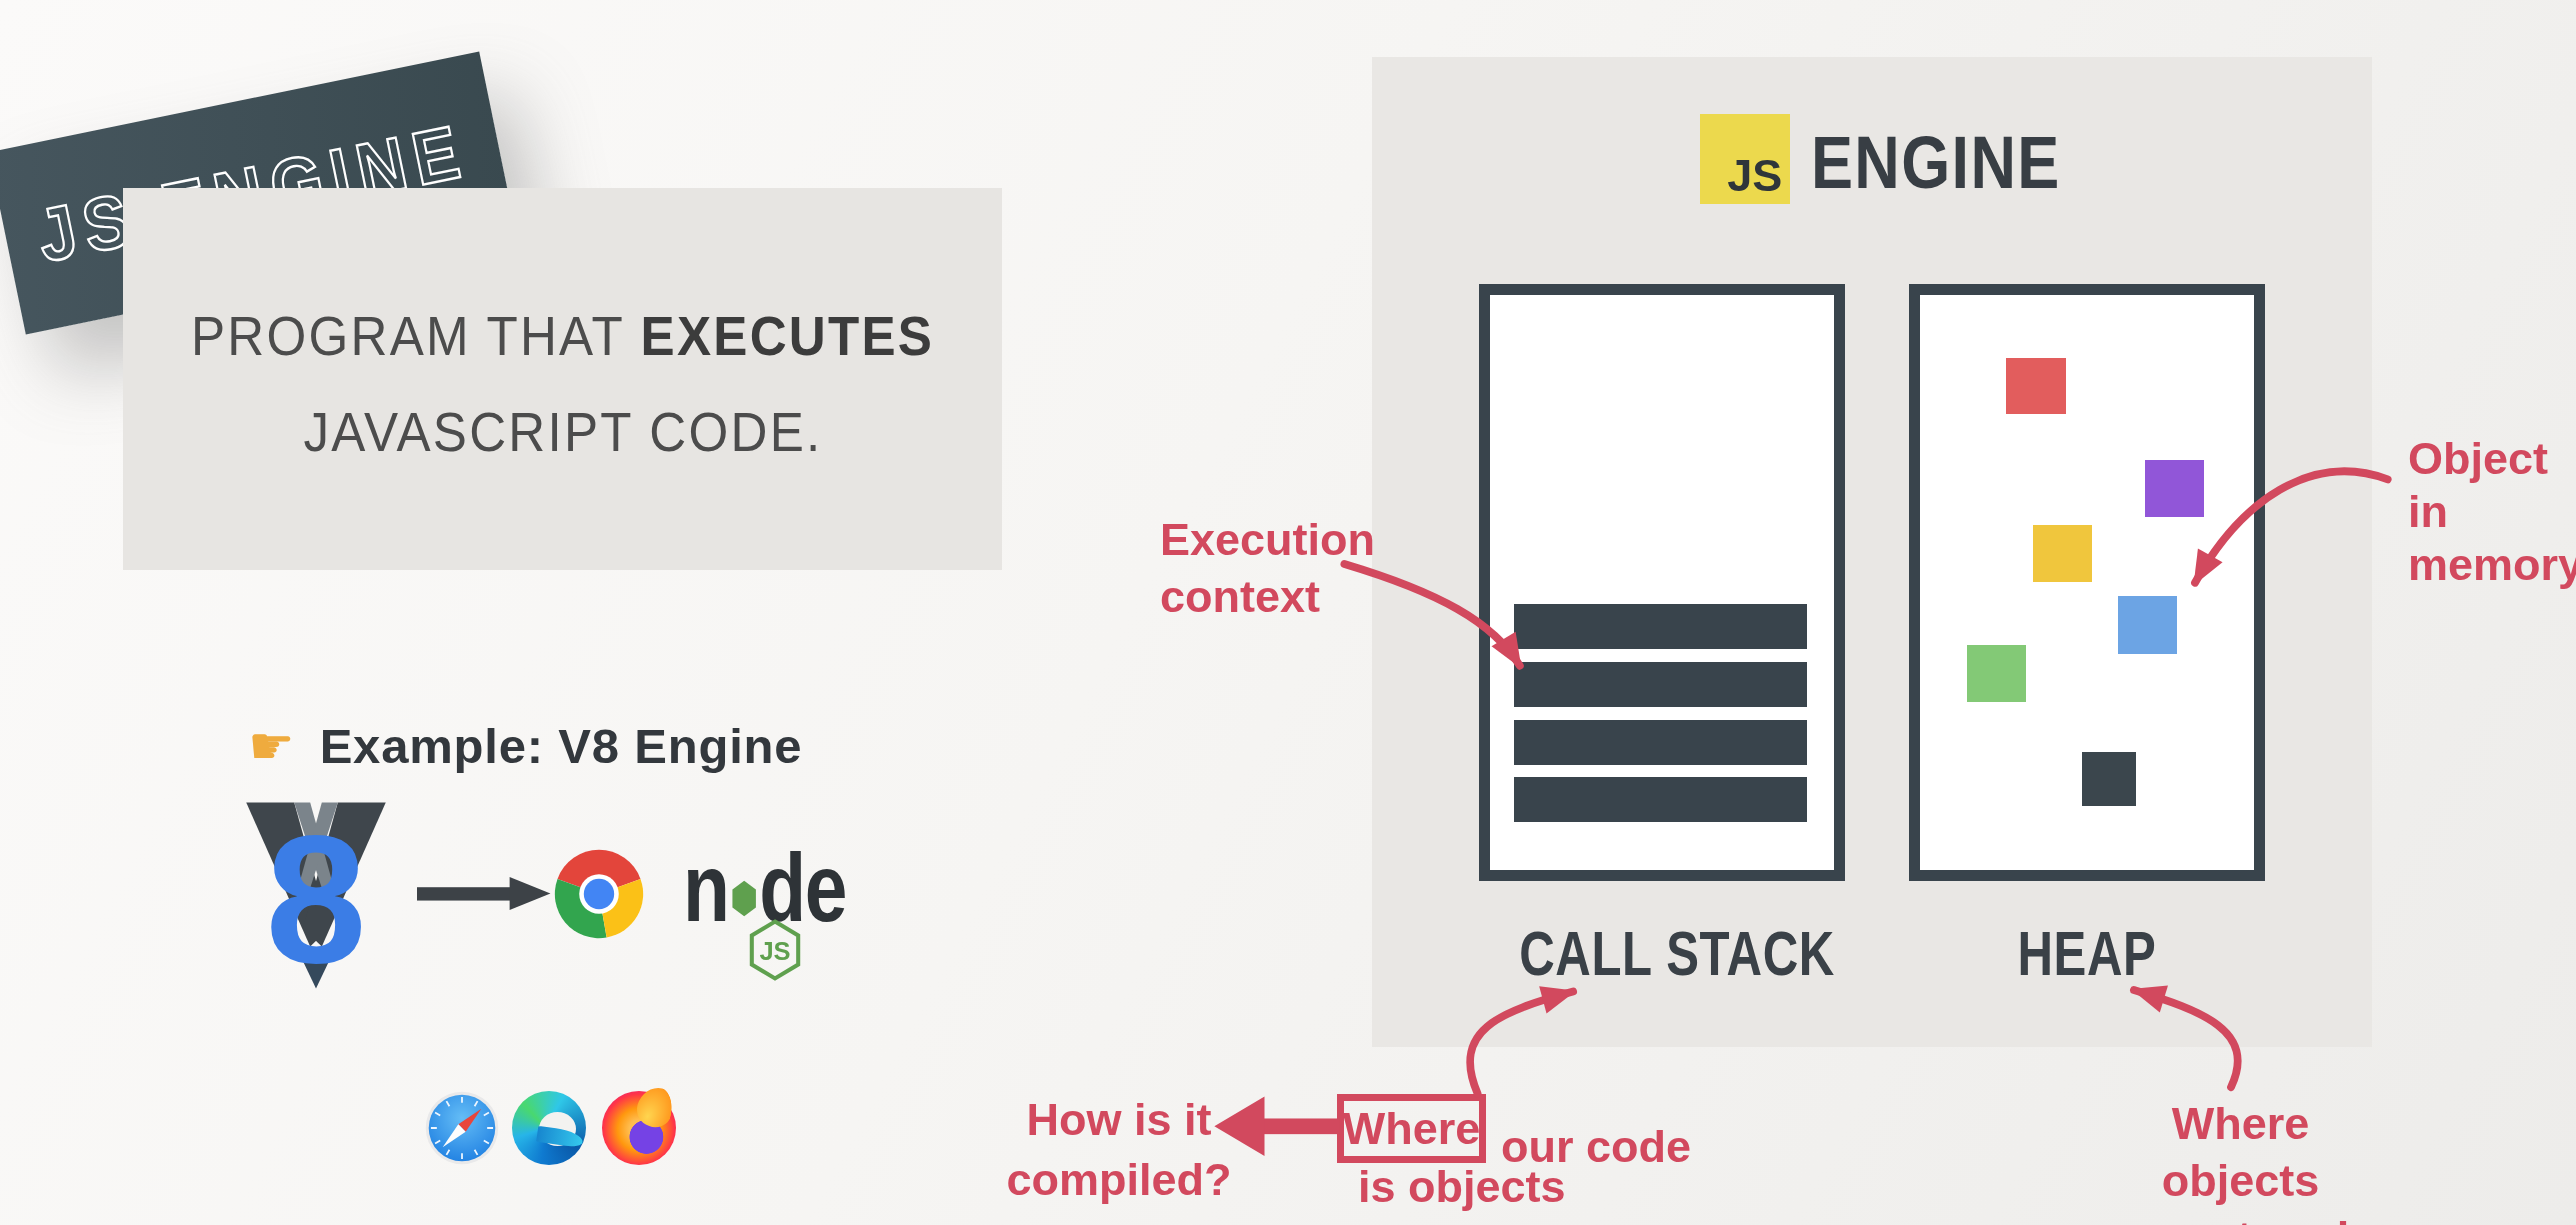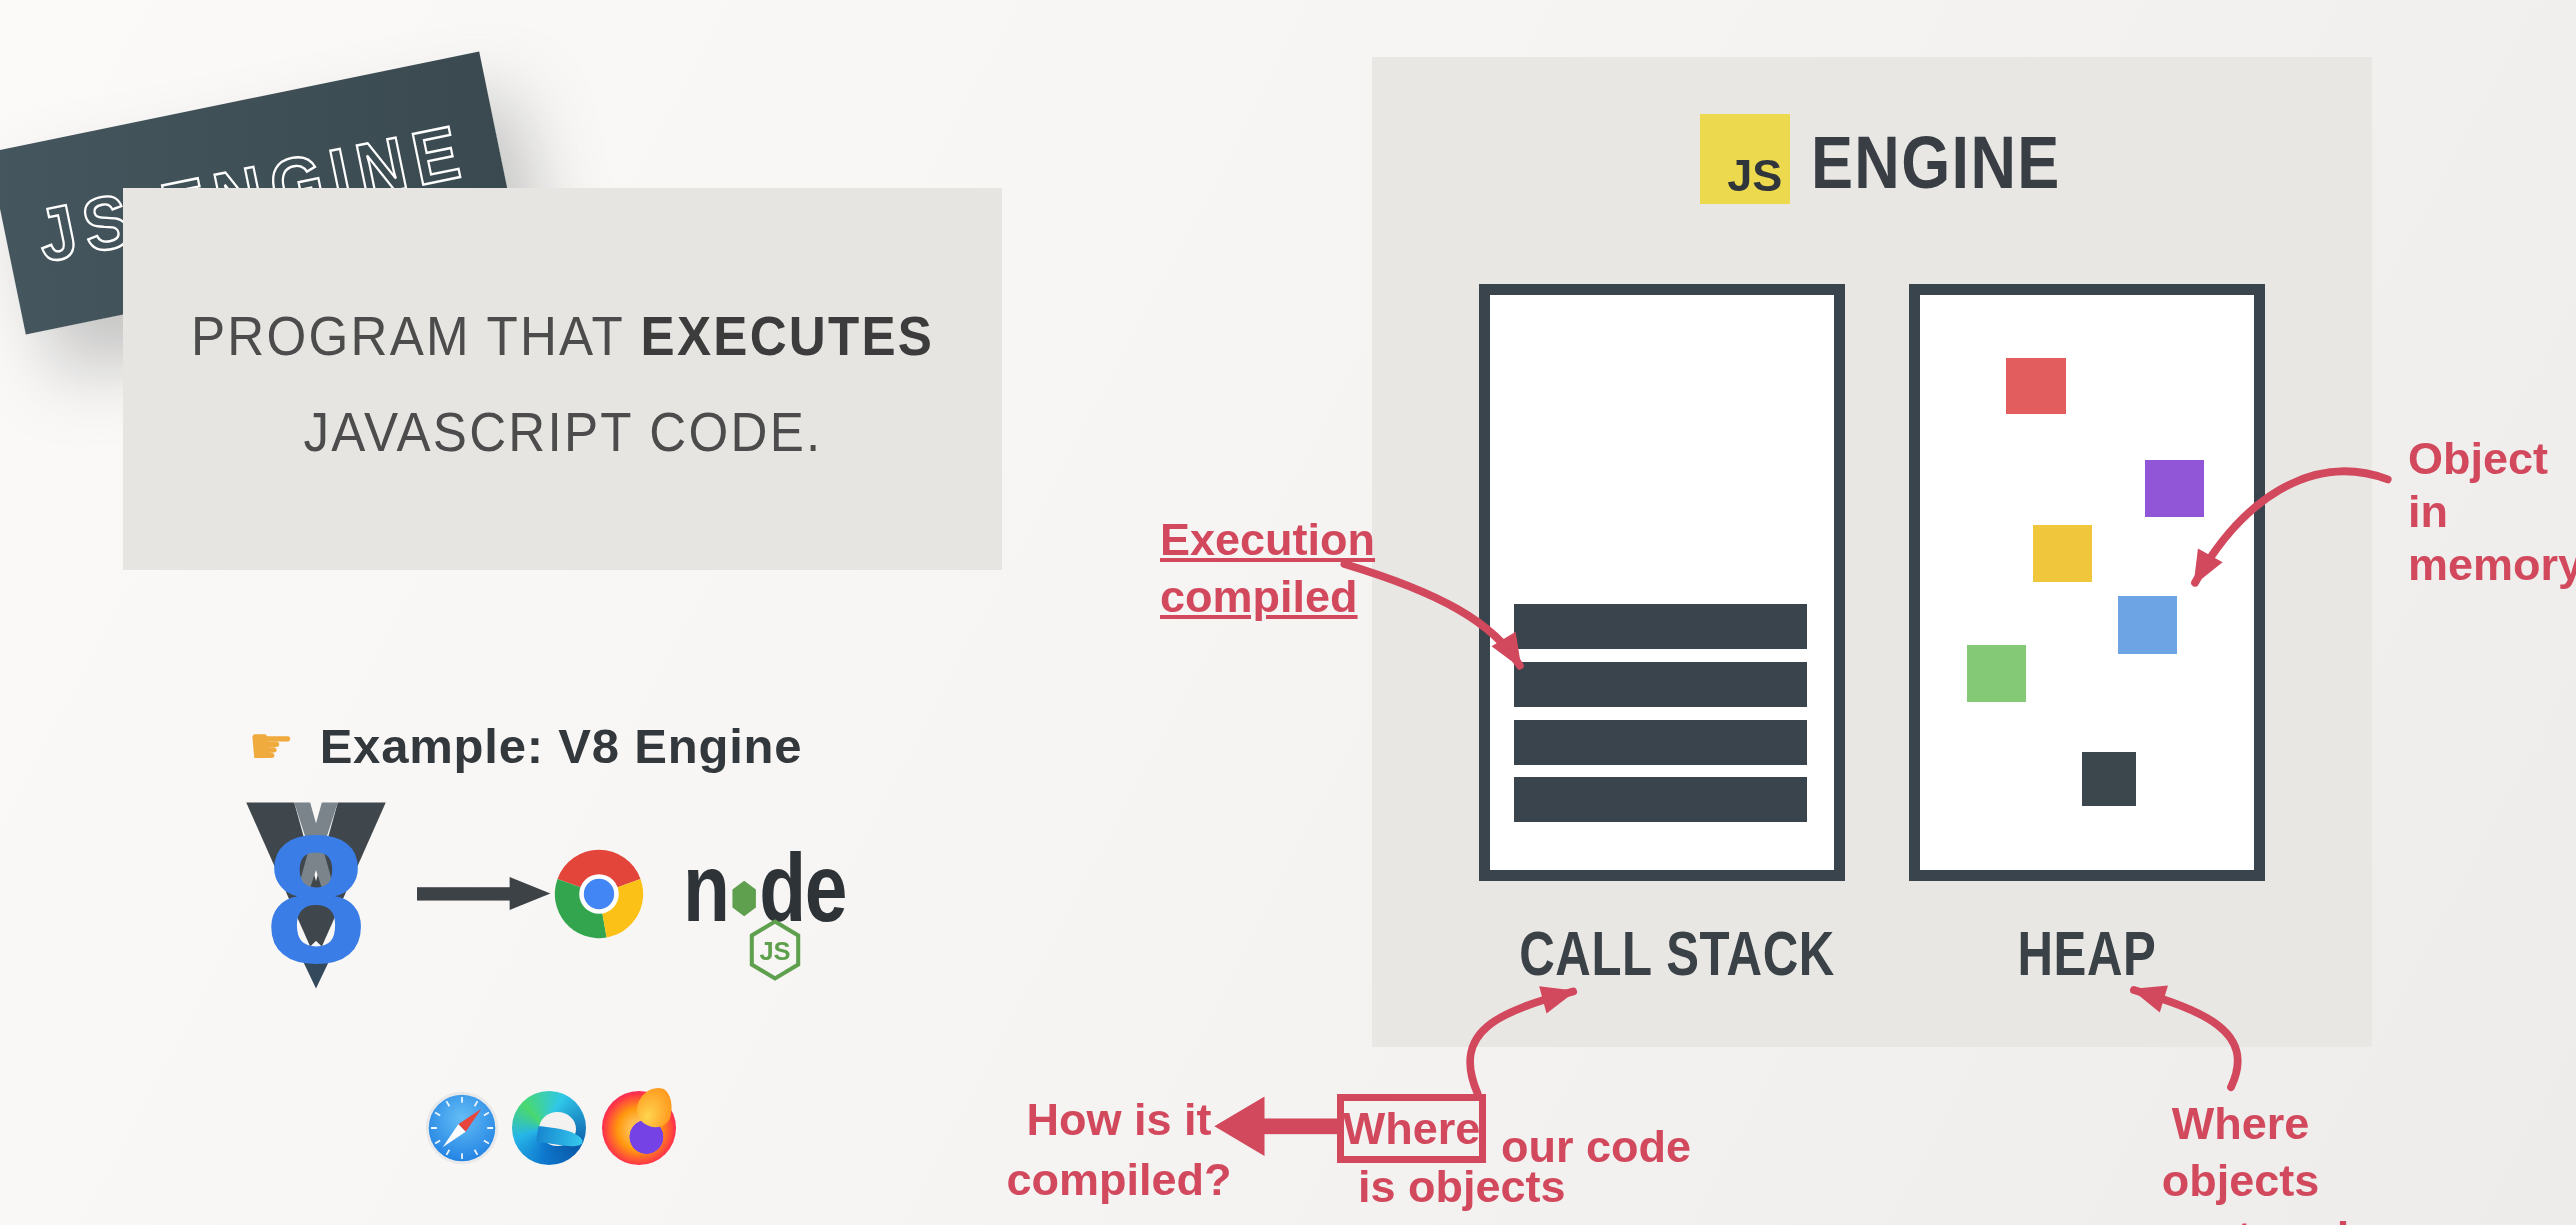--- a/index.html
+++ b/index.html
@@ -74,21 +74,21 @@
   .sq5{left:47px;top:350px;width:59px;height:57px;}
   .sq6{left:162px;top:457px;width:54px;height:54px;}
 
   .box-label{font-size:63px;font-weight:700;color:#3a4147;text-align:center;letter-spacing:0.8px;
              transform:scaleX(.78);white-space:nowrap;}
   .stack-label{left:1479px;top:917px;width:366px;}
   .heap-label{left:1909px;top:917px;width:356px;}
 
   
   .red{color:#d2495e;font-weight:700;font-size:45px;line-height:57px;white-space:pre-line;}
-  .exec-label{left:1160px;top:511px;text-decoration:underline;}
+  .exec-label{left:1160px;top:511px;}
   .objmem-label{left:2408px;top:432px;line-height:53px;}
   .howcomp-label{left:1003px;top:1090px;width:232px;text-align:center;line-height:60px;}
   .whereobj-label{left:2111px;top:1095px;width:259px;text-align:center;line-height:57px;}
   .where-box{left:1337px;top:1094px;width:149px;height:69px;border:7.8px solid #d2495e;box-sizing:border-box;
              display:flex;align-items:center;justify-content:center;}
   .wc-rest1{left:1501px;top:1118px;}
   .wc-line2{left:1358px;top:1158px;}
 
   .overlay{left:0;top:0;width:2576px;height:1225px;pointer-events:none;z-index:5;}
 </style>
@@ -199,21 +199,21 @@
   <div class="sq sq2" style="background: rgb(145, 86, 216);"></div>
   <div class="sq sq3" style="background: rgb(240, 198, 61);"></div>
   <div class="sq sq4" style="background: rgb(108, 164, 228);"></div>
   <div class="sq sq5" style="background: rgb(131, 201, 118);"></div>
   <div class="sq sq6" style="background: rgb(59, 70, 77);"></div>
 </div>
 
 <div class="abs box-label stack-label">CALL STACK</div>
 <div class="abs box-label heap-label">HEAP</div>
 
-<div class="abs red exec-label"><span>Execution</span><br><span>compiled</span></div>
+<div class="abs red exec-label"><span>Execution</span><br><span>context</span></div>
 
 <div class="abs red objmem-label"><span>Object in</span><br><span>memory</span></div>
 
 <div class="abs red howcomp-label"><span>How is it</span><br><span>compiled?</span></div>
 
 <div class="abs red where-box"><span>Where</span></div>
 <div class="abs red wc-rest1">our code</div>
 <div class="abs red wc-line2">is objects</div>
 
 <div class="abs red whereobj-label"><span>Where objects</span><br><span>are stored</span></div>

